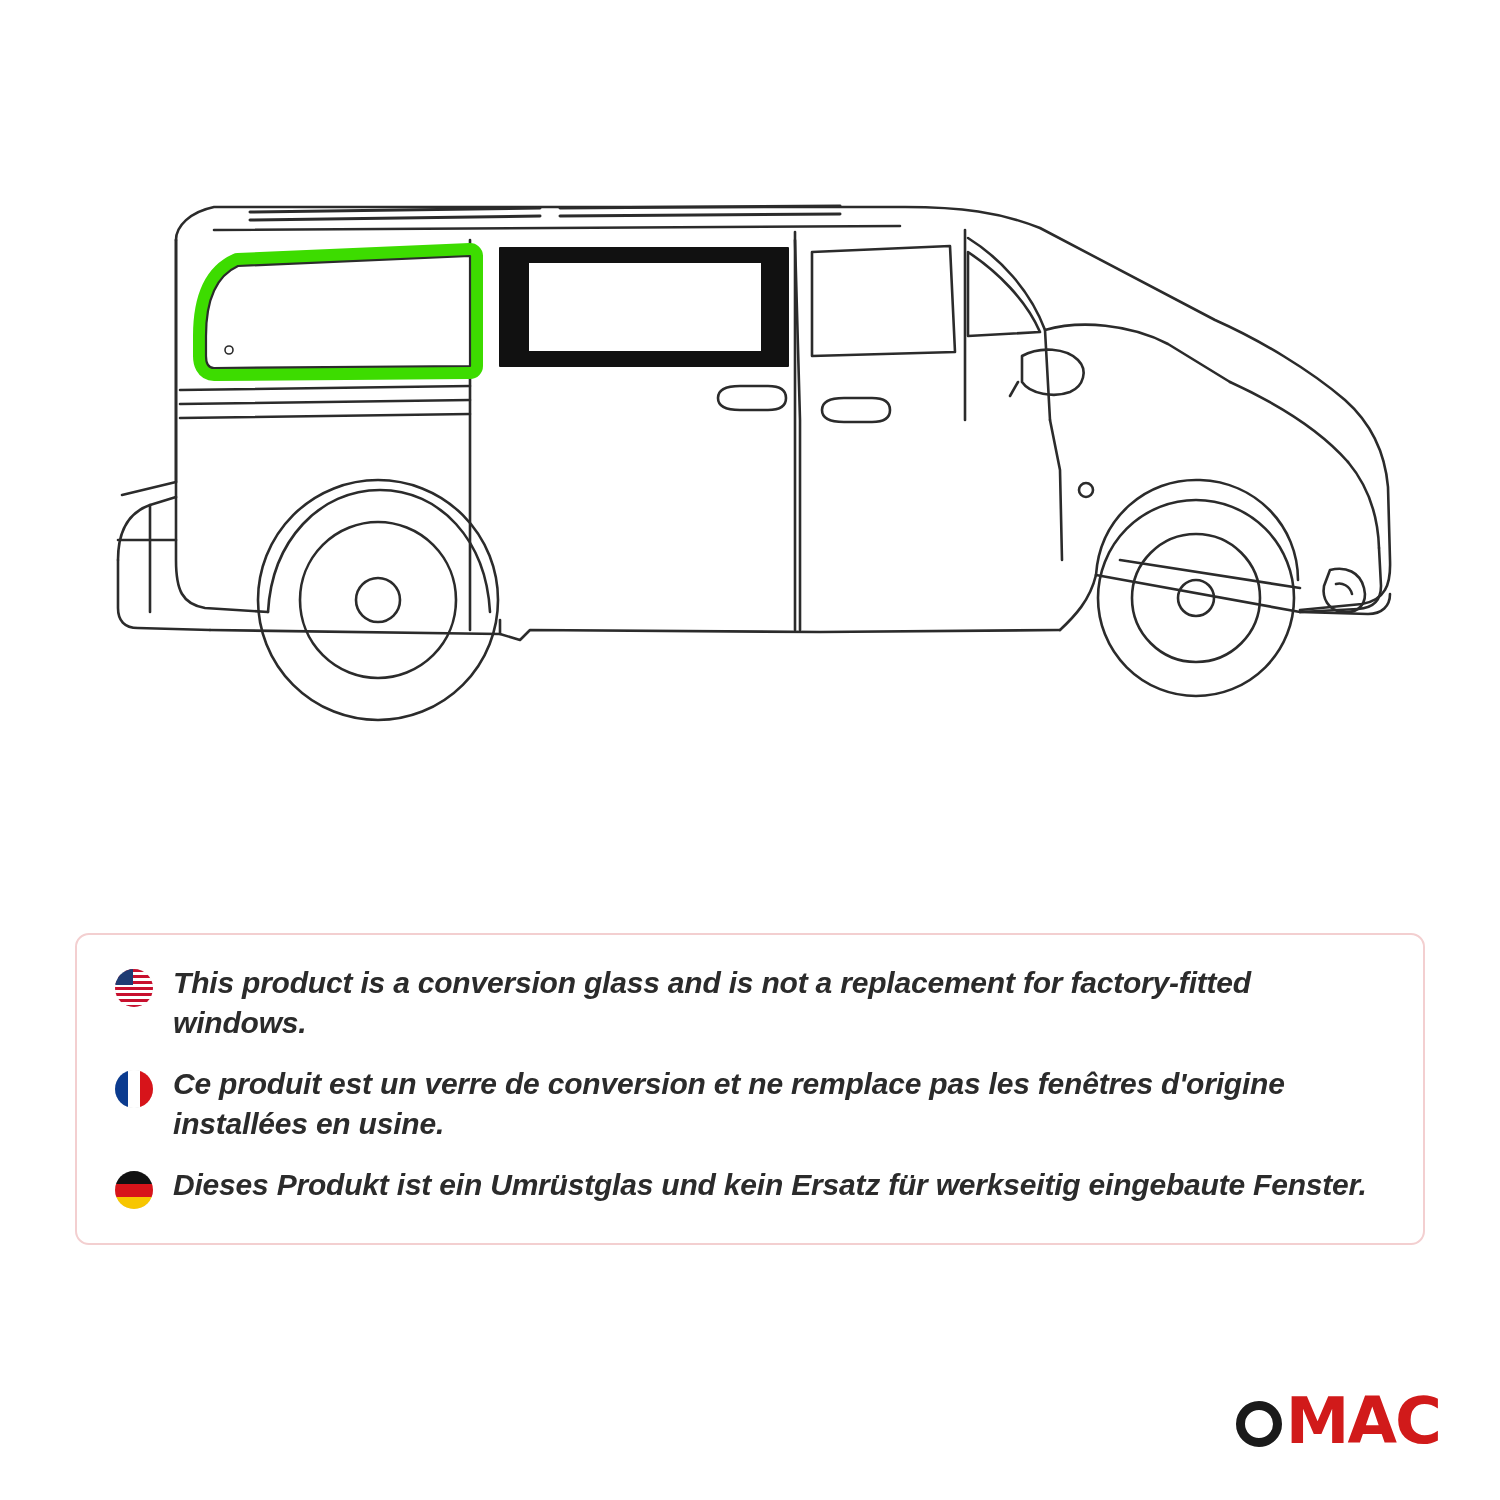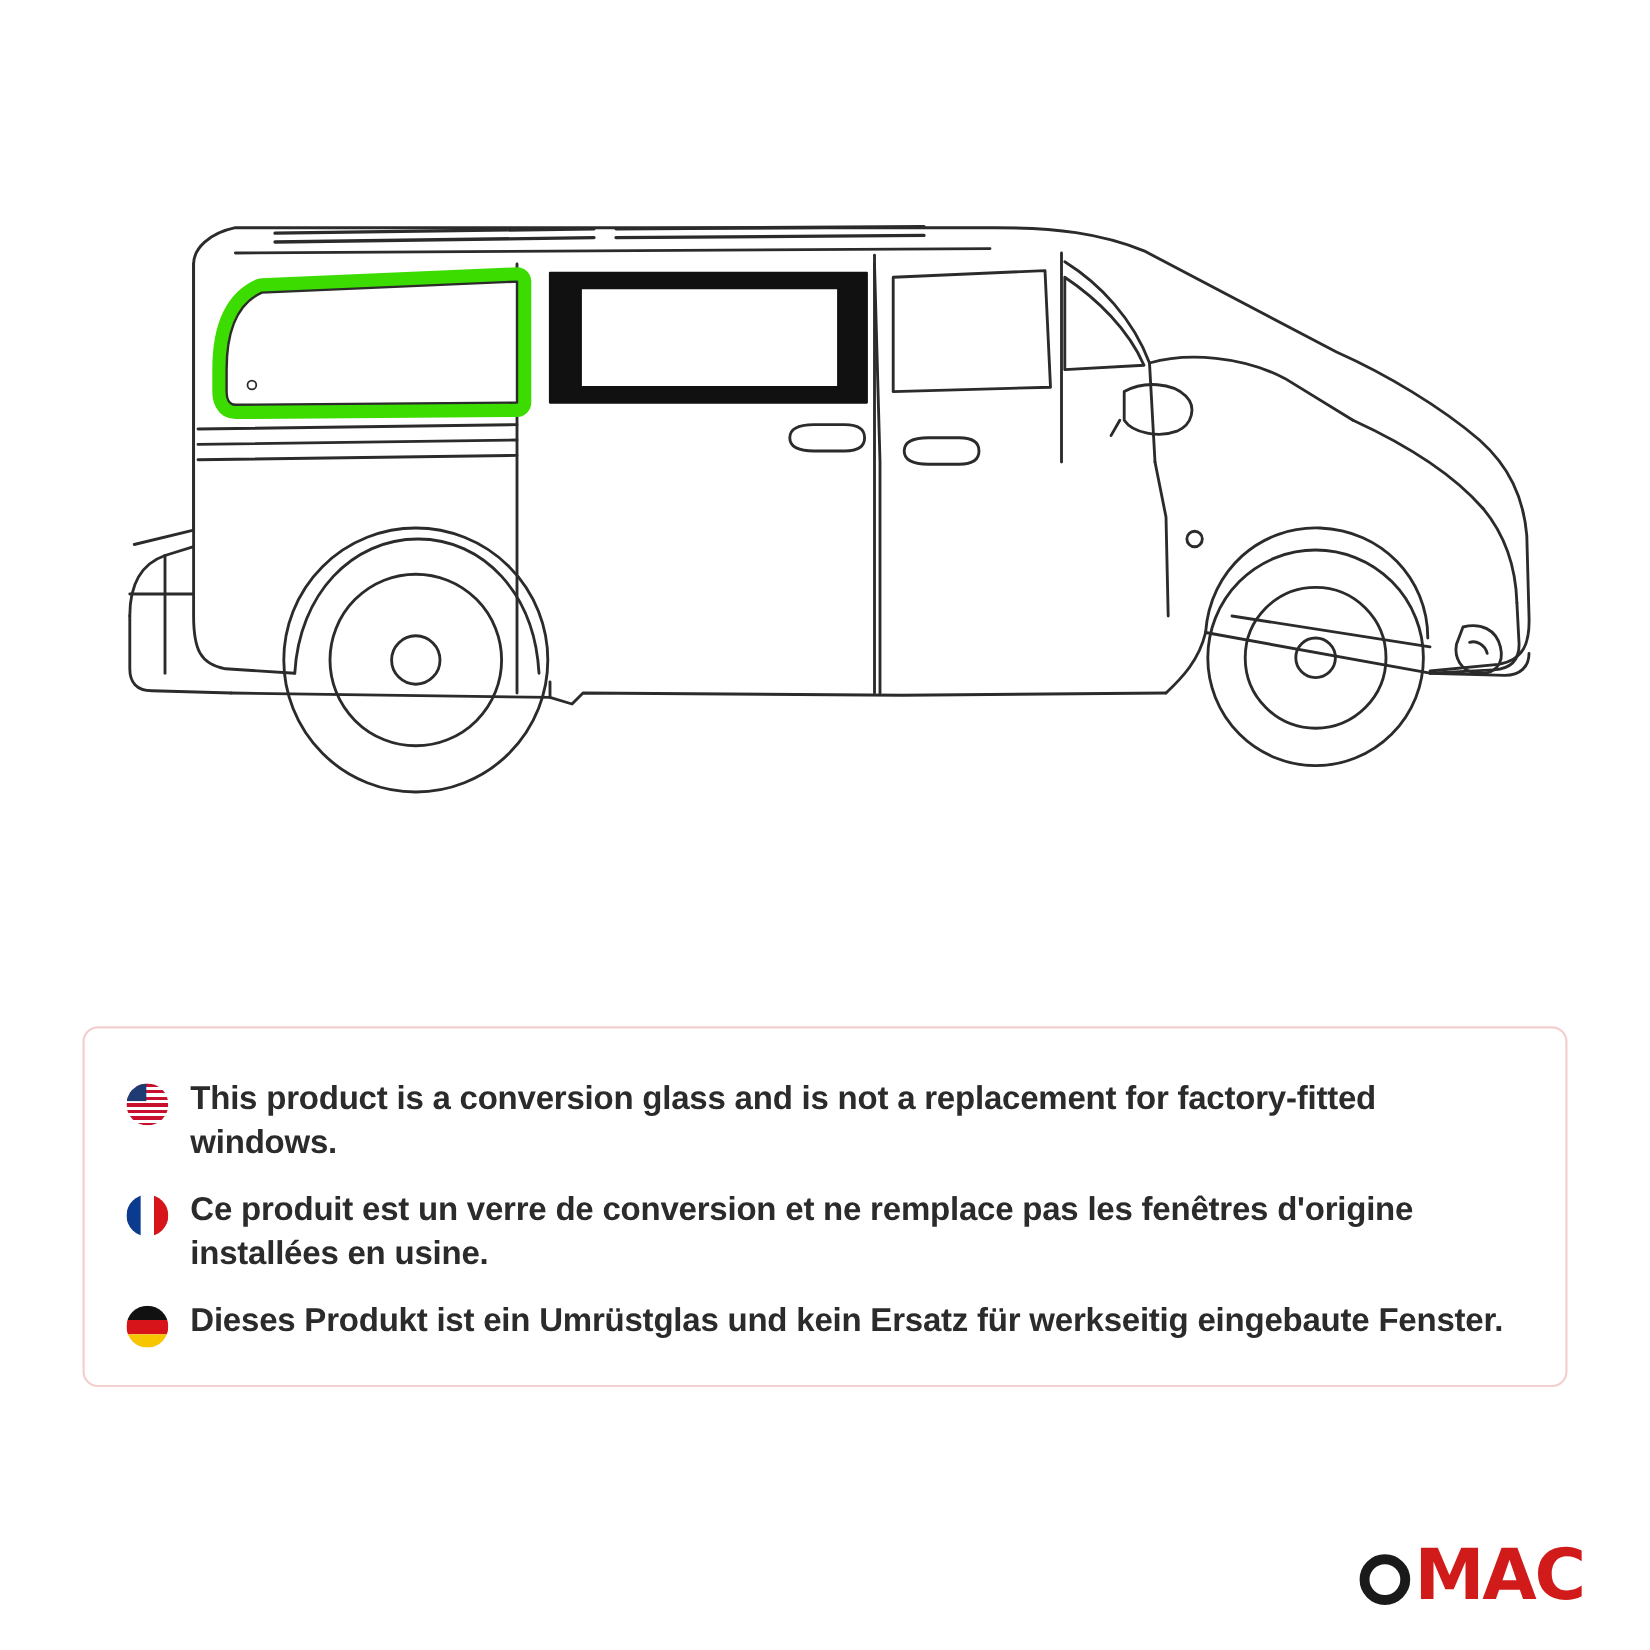--- a/index.html
+++ b/index.html
@@ -26,22 +26,23 @@
 
   
   #notice-box {
     position: absolute;
     left: 75px;
     top: 933px;
     width: 1350px;
     box-sizing: border-box;
     border: 2px solid #f3cfd0;
     border-radius: 14px;
-    padding: 44px 38px 34px 38px;
+    padding: 28px 38px 34px 38px;
     background: #ffffff;
+    font-style: italic;
   }
   .notice-row {
     display: flex;
     align-items: flex-start;
     margin-bottom: 22px;
   }
   .notice-row:last-child {
     margin-bottom: 0;
   }
   .flag {
@@ -100,21 +101,21 @@
     width: 33.34%;
   }
   .flag-fr .b1 { left: 0;      background: #0b3b8f; }
   .flag-fr .b2 { left: 33.33%; background: #ffffff; }
   .flag-fr .b3 { left: 66.66%; background: #d7141a; }
 
   
   #brand-logo {
     position: absolute;
     right: 60px;
-    bottom: 32px;
+    bottom: 44px;
     display: flex;
     align-items: center;
     height: 70px;
   }
   #brand-logo .logo-text {
     font-family: "DejaVu Sans", sans-serif;
     font-weight: bold;
     font-size: 64px;
     letter-spacing: -2px;
     color: #1a1a1a;

